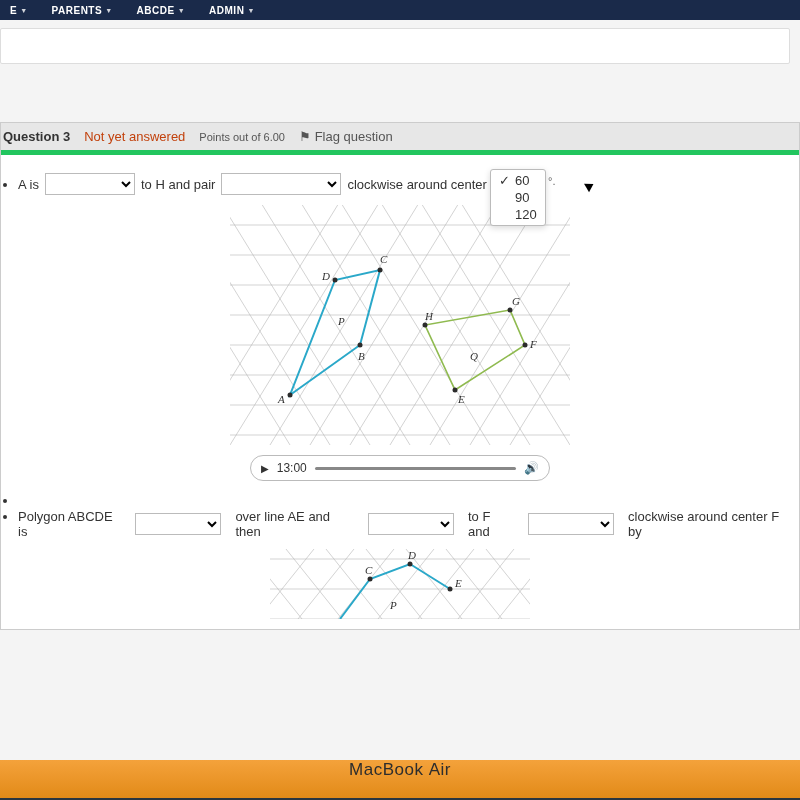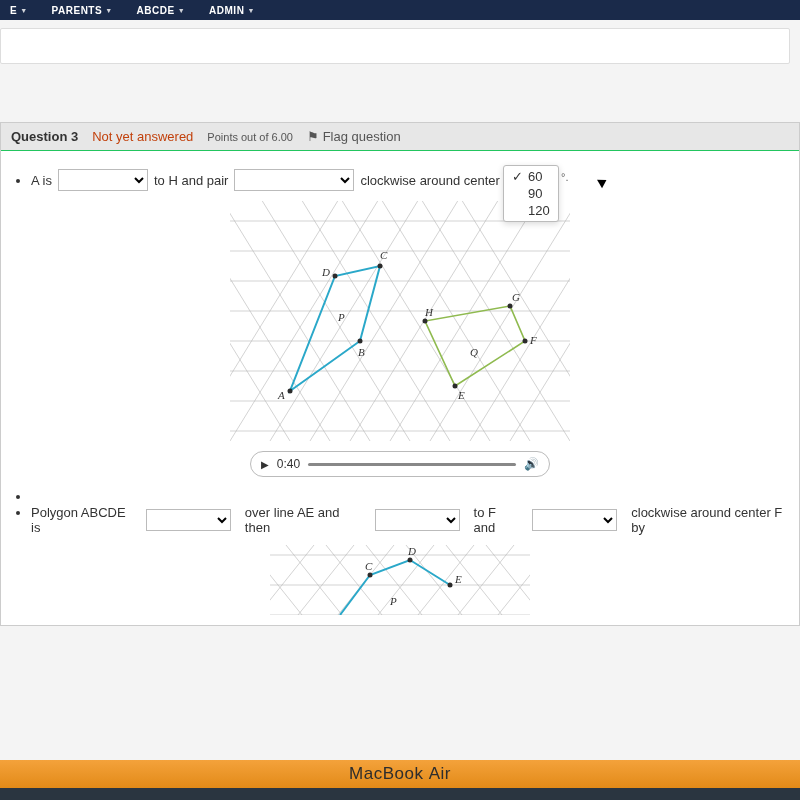--- a/index.html
+++ b/index.html
@@ -3,46 +3,46 @@
 <meta charset="utf-8">
 <style>
   * { margin: 0; padding: 0; box-sizing: border-box; }
   body { font-family: -apple-system, BlinkMacSystemFont, "Segoe UI", Arial, sans-serif; background: #2a3540; width: 800px; height: 800px; overflow: hidden; }
   .screen { background: #f4f4f4; width: 800px; height: 760px; position: relative; }
   .topnav { background: #1a2a4a; height: 20px; display: flex; gap: 24px; padding-left: 10px; }
   .topnav a { color: #fff; font-size: 10px; font-weight: 700; letter-spacing: .5px; display: flex; align-items: center; }
   .topnav .caret { margin-left: 3px; font-size: 7px; opacity: .8; }
   .subbar { height: 36px; background: #fff; border: 1px solid #ddd; border-radius: 2px; margin: 8px 10px 0 0; }
   .qcard { background: #fff; border: 1px solid #ccc; margin-top: 58px; }
-  .qheader { background: #e7e7e7; display: flex; align-items: center; gap: 14px; padding: 6px 10px; border-bottom: 1px solid #22c55e; font-size: 13px; }
+  .qheader { background: #e7e7e7; display: flex; align-items: center; gap: 14px; padding: 6px 2px; border-bottom: 5px solid #22c55e; font-size: 13px; }
   .qnum { font-weight: 700; color: #333; }
   .qstatus { color: #c2410c; }
   .qpoints { color: #555; font-size: 11px; }
   .flagq { color: #555; font-size: 13px; display: flex; align-items: center; gap: 4px; }
   .qbody { padding: 18px 10px 10px 10px; font-size: 13px; color: #333; }
   .prompt { margin-bottom: 14px; }
-  .bullets { list-style: disc; margin-left: 20px; }
+  .bullets { list-style: disc; margin-left: 7px; }
   .bullets li { margin-bottom: 10px; }
   .row1 { display: flex; align-items: center; gap: 6px; flex-wrap: nowrap; }
   .sel { border: 1px solid #bbb; background: #fff; height: 22px; font-size: 12px; padding: 0 4px; }
   .sel.s-md { width: 90px; }
   .sel.s-lg { width: 120px; }
   .label { font-size: 13px; color: #333; }
   .dropdown-tip { position: absolute; background: #fff; border: 1px solid #bbb; border-radius: 3px; box-shadow: 0 2px 6px rgba(0,0,0,.15); padding: 2px 6px; font-size: 13px; }
   .dropdown-tip .opt { display: flex; align-items: center; gap: 4px; padding: 1px 2px; }
   .dropdown-tip .chk { width: 12px; color: #333; }
   .deg { position: absolute; font-size: 11px; color: #666; }
   .figurewrap { display: flex; justify-content: center; margin: 10px 0; }
   .audiobar { width: 300px; height: 26px; border: 1px solid #bbb; border-radius: 13px; background: #fff; margin: 6px auto 12px auto; display: flex; align-items: center; gap: 8px; padding: 0 10px; font-size: 12px; color: #333; }
   .audio-play { font-size: 10px; }
   .audio-track { flex: 1; height: 3px; background: #888; border-radius: 2px; }
   .audio-vol { font-size: 12px; }
   .row2 { display: flex; align-items: center; gap: 14px; flex-wrap: nowrap; font-size: 13px; }
   .fig2wrap { display: flex; justify-content: center; margin-top: 4px; }
-  .bezel { width: 800px; height: 28px; background: linear-gradient(#f4a23b,#e28a18); display: flex; align-items: center; justify-content: center; }
+  .bezel { width: 800px; height: 38px; background: linear-gradient(#f4a23b,#e28a18); display: flex; align-items: flex-start; justify-content: center; }
   .bezel span { color: #2d2d2d; font-size: 17px; letter-spacing: .5px; }
   .bezel .air { font-weight: 300; }
   .cursor { position: absolute; width: 0; height: 0; border-left: 8px solid #000; border-top: 5px solid transparent; border-bottom: 5px solid transparent; transform: rotate(-30deg); }
   svg .gridline { stroke: #b5b5b5; stroke-width: 0.6; fill: none; }
   svg .polyP { stroke: #2aa8c9; stroke-width: 2; fill: none; }
   svg .polyQ { stroke: #8fba4f; stroke-width: 1.6; fill: none; }
   svg .pt { fill: #2b2b2b; }
   svg .lbl { font: italic 11px Georgia, serif; fill: #333; }
 </style>
 </head>
@@ -142,21 +142,21 @@
           <text class="lbl" x="195" y="115">H</text>
           <text class="lbl" x="282" y="100">G</text>
           <text class="lbl" x="300" y="143">F</text>
           <text class="lbl" x="240" y="155">Q</text>
           <text class="lbl" x="228" y="198">E</text>
         </svg>
       </div>
 
       <div class="audiobar">
         <span class="audio-play">▶</span>
-        <span>0:40</span>
+        <span>13:00</span>
         <div class="audio-track"></div>
         <span class="audio-vol">🔊</span>
       </div>
 
       <ul class="bullets">
         <li style="height:6px;"></li>
         <li>
           <span class="row2">
             <span class="label">Polygon ABCDE is</span>
             <select class="sel s-md"></select>

